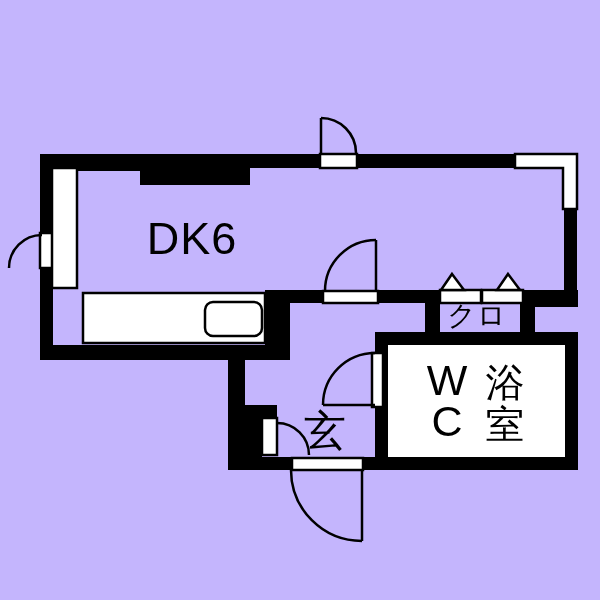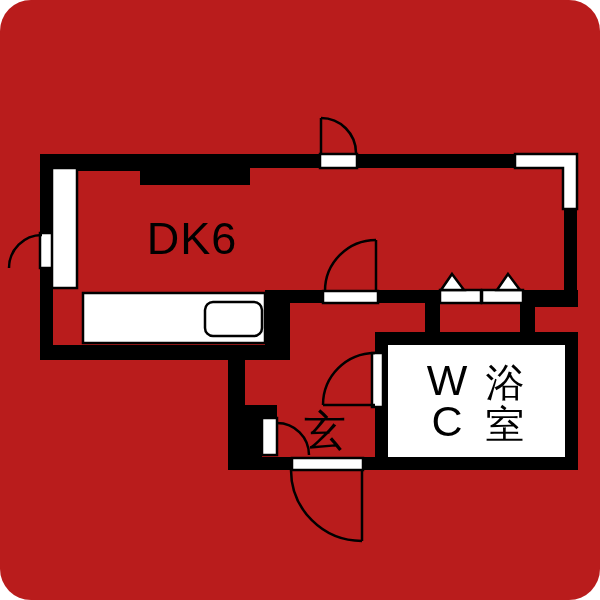--- a/index.html
+++ b/index.html
@@ -1,18 +1,18 @@
 <!DOCTYPE html>
 <html><head>
 <meta charset="utf-8">
 <style>
   html,body{margin:0;padding:0;background:#ffffff;}
   #canvas{
-    position:relative;width:600px;height:600px;background:#b91c1c;overflow:hidden;
-    font-family:"Liberation Sans","DejaVu Sans",sans-serif;color:#000;border-radius:31px;
+    position:relative;width:600px;height:600px;background:#c4b5fd;overflow:hidden;
+    font-family:"Liberation Sans","DejaVu Sans",sans-serif;color:#000;
   }
   #plan-svg{position:absolute;left:0;top:0;}
   .room-label{
     position:absolute;text-align:center;color:#000;
     font-family:"Liberation Sans","DejaVu Sans",sans-serif;
     white-space:pre;line-height:1;
   }
   .lbl-dk{left:128px;top:216px;width:128px;font-size:45px;letter-spacing:1px;}
   .lbl-yo{left:403px;top:206px;width:124px;font-size:41px;}
   .lbl-kuro{left:427px;top:302px;width:100px;font-size:28px;letter-spacing:1px;}
@@ -81,16 +81,17 @@
       <path d="M 362,470 L 362,541"></path>
     </g>
 
     <g fill="#ffffff" stroke="#000000" stroke-width="2.5" stroke-linejoin="miter">
       <path d="M 452,274 L 464,290 L 441,290 Z"></path>
       <path d="M 508,274 L 520,290 L 497,290 Z"></path>
     </g>
   </svg>
 
   <div class="room-label lbl-dk">DK6</div>
+  <div class="room-label lbl-kuro">クロ</div>
   <div class="room-label lbl-gen">玄</div>
   <div class="room-label lbl-wc"><span>W</span><br><span>C</span></div>
   <div class="room-label lbl-bath"><span>浴</span><br><span>室</span></div>
 </div>
 
 </body></html>

